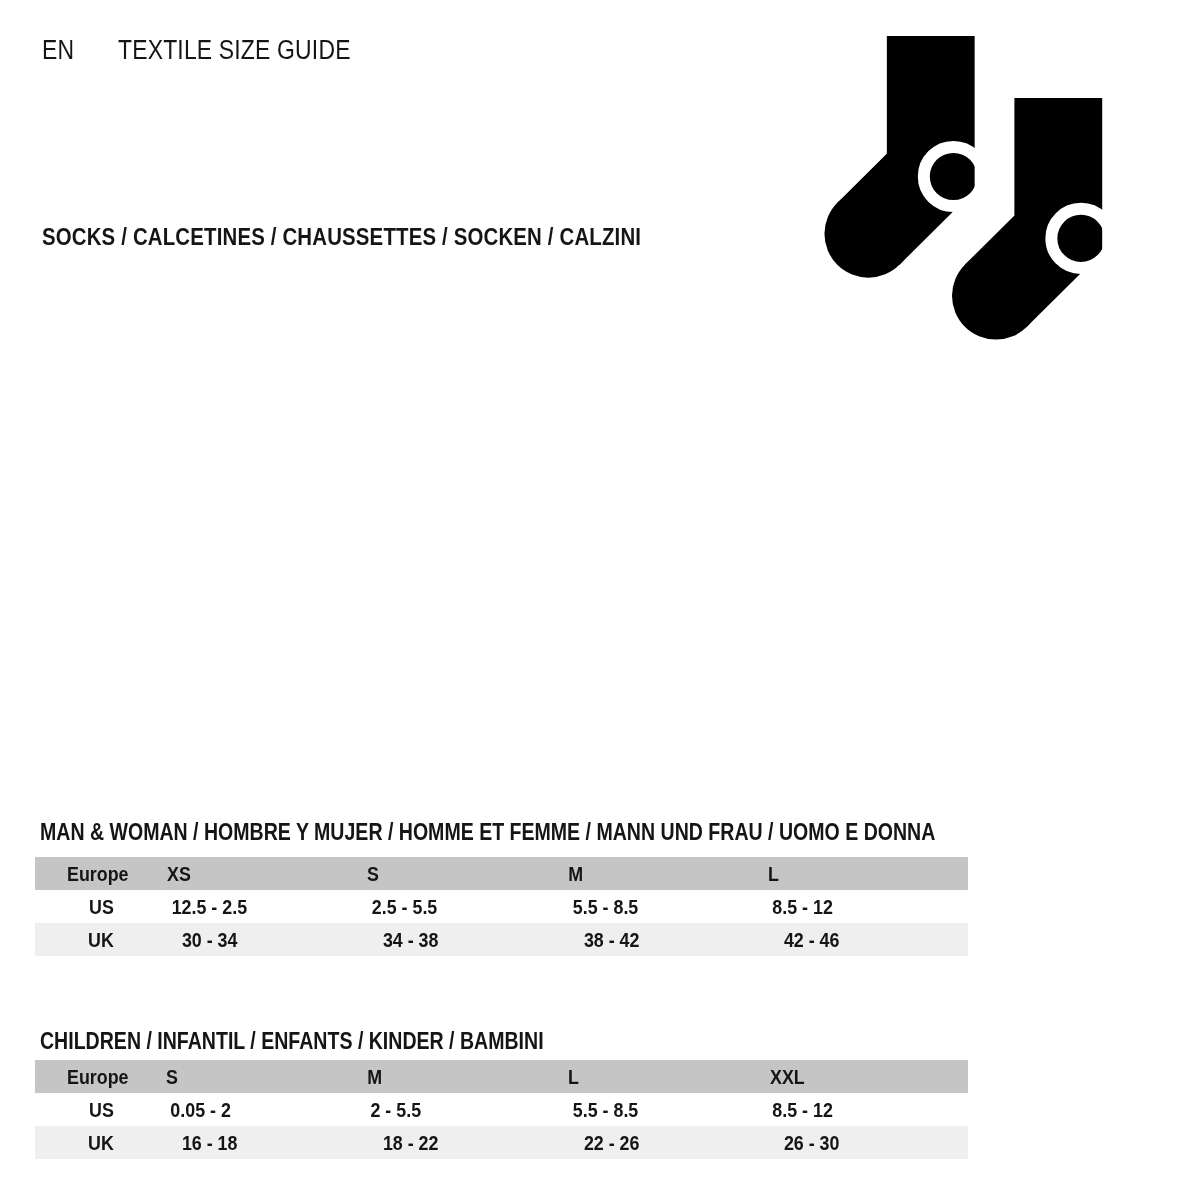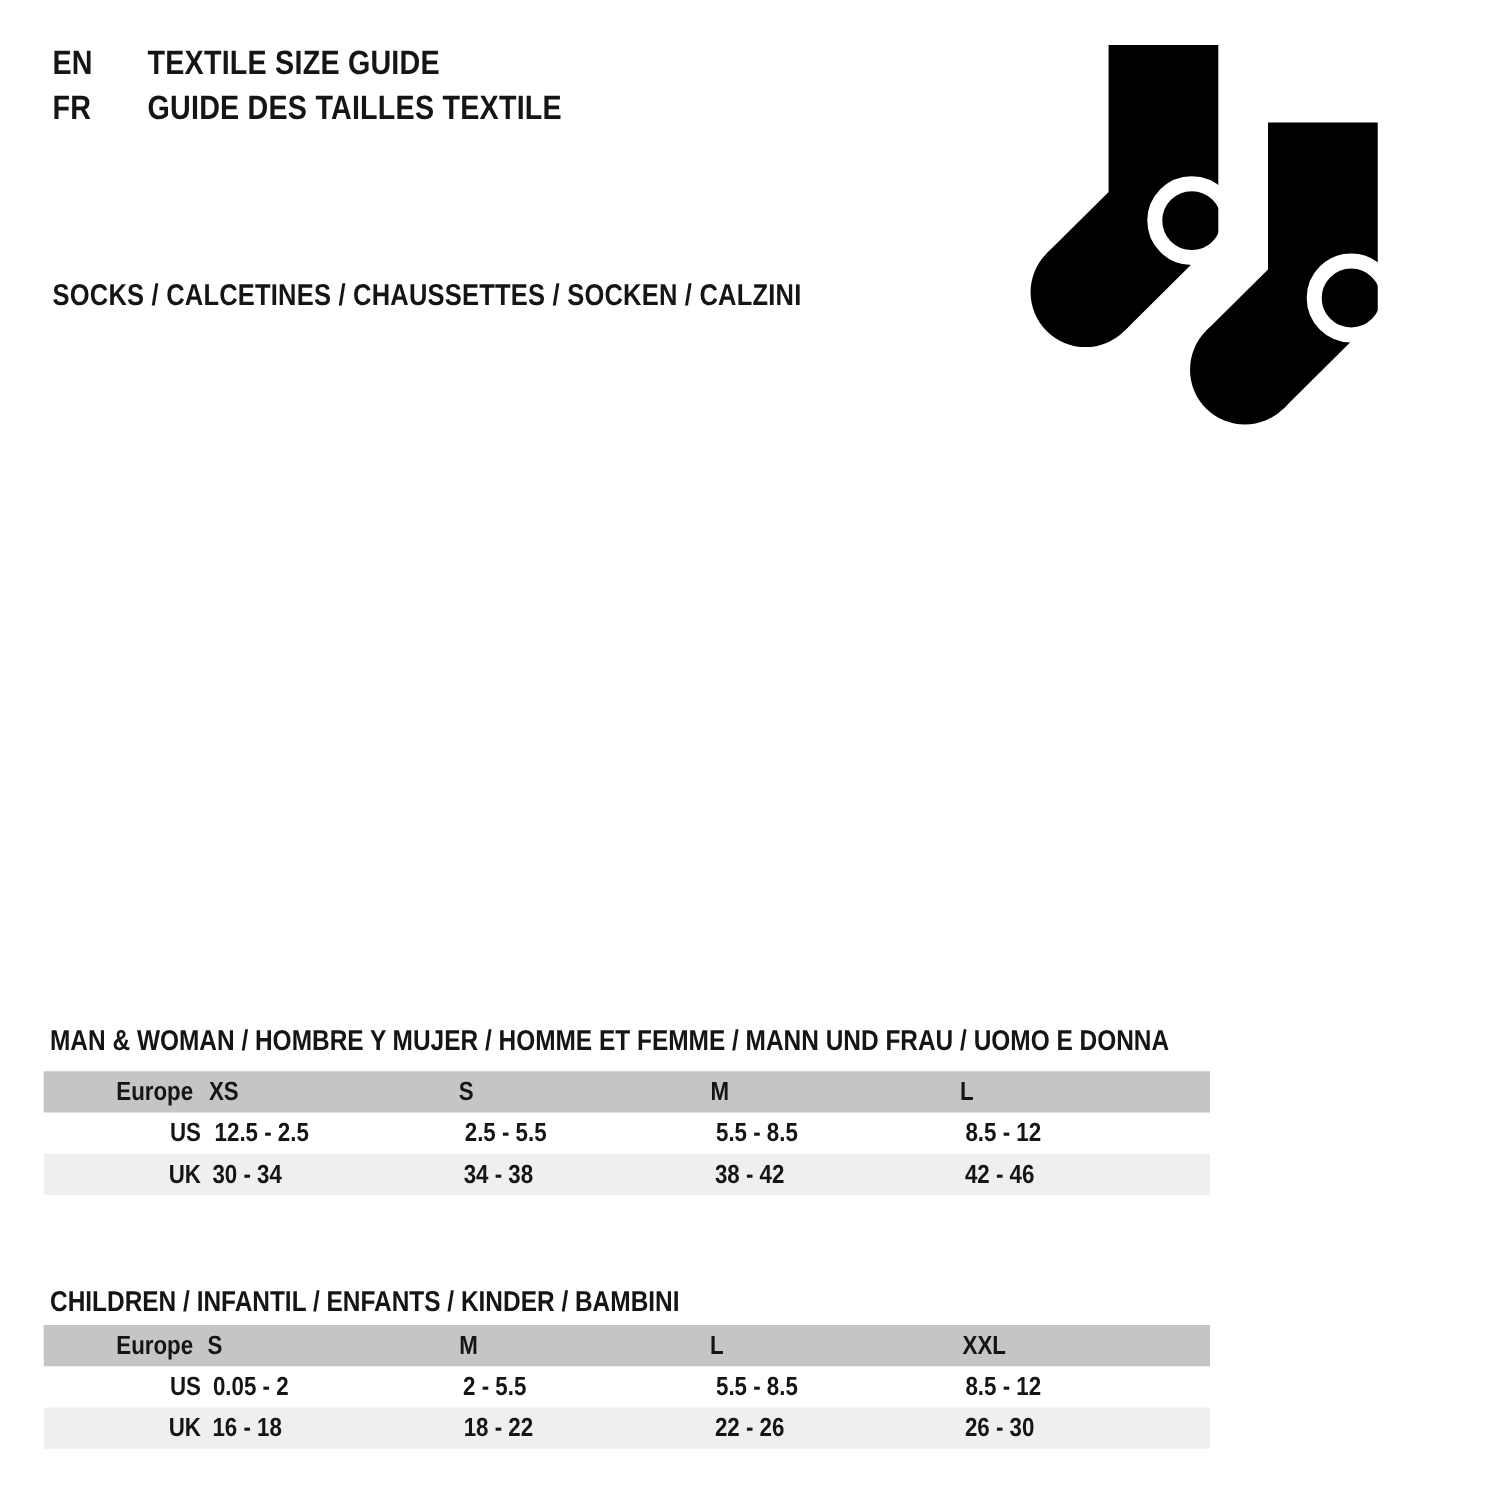--- a/index.html
+++ b/index.html
@@ -18,21 +18,21 @@
     transform-origin: 50% 50%;
     white-space: nowrap;
   }
   .cl { transform-origin: 0 50%; }
 
   
   .lang-block { position: absolute; left: 42px; top: 32px; }
   .lang-row {
     display: flex; align-items: center;
     height: 36px;
-    font-weight: 700; font-size: 27px;
+    font-weight: 400; font-size: 27px;
     letter-spacing: 0.2px;
   }
   .lang-code { width: 76px; flex: 0 0 76px; }
 
   
   .cat-heading {
     position: absolute; left: 42px; top: 219px;
     height: 36px; line-height: 36px;
     font-weight: 700; font-size: 24px;
     letter-spacing: 0.2px;
@@ -53,39 +53,35 @@
   .size-table { position: absolute; left: 35px; width: 933px; }
   .size-table.t1 { top: 857px; }
   .size-table.t2 { top: 1060px; }
 
   .trow {
     display: flex; align-items: center;
     height: 33px;
     font-weight: 700; font-size: 21px;
   }
   .trow.head { background: #c5c5c5; }
-  .trow.alt  { background: #efefef; }
+  .trow.alt  { background: #efefef; gap: 12px; }
   .tcell { flex: 1 1 0; overflow: visible; }
   .tcell.c0 {
     flex: 0 0 130px; width: 130px;
-    text-align: right; padding-left: 7px;
+    text-align: center; padding-left: 7px;
     box-sizing: border-box;
   }
 </style>
 </head>
 <body>
 
 <div class="lang-block">
   <div class="lang-row">
     <span class="lang-code"><span class="cond cl">EN</span></span>
     <span class="cond cl">TEXTILE SIZE GUIDE</span>
-  </div>
-  <div class="lang-row">
-    <span class="lang-code"><span class="cond cl">FR</span></span>
-    <span class="cond cl">GUIDE DES TAILLES TEXTILE</span>
   </div>
 </div>
 
 <div class="cat-heading">
   <span class="cond cl">SOCKS / CALCETINES / CHAUSSETTES / SOCKEN / CALZINI</span>
 </div>
 
 <svg class="sock-icon" width="309" height="305" viewBox="0 0 334 330" aria-hidden="true">
   <defs>
     <g id="sock">

